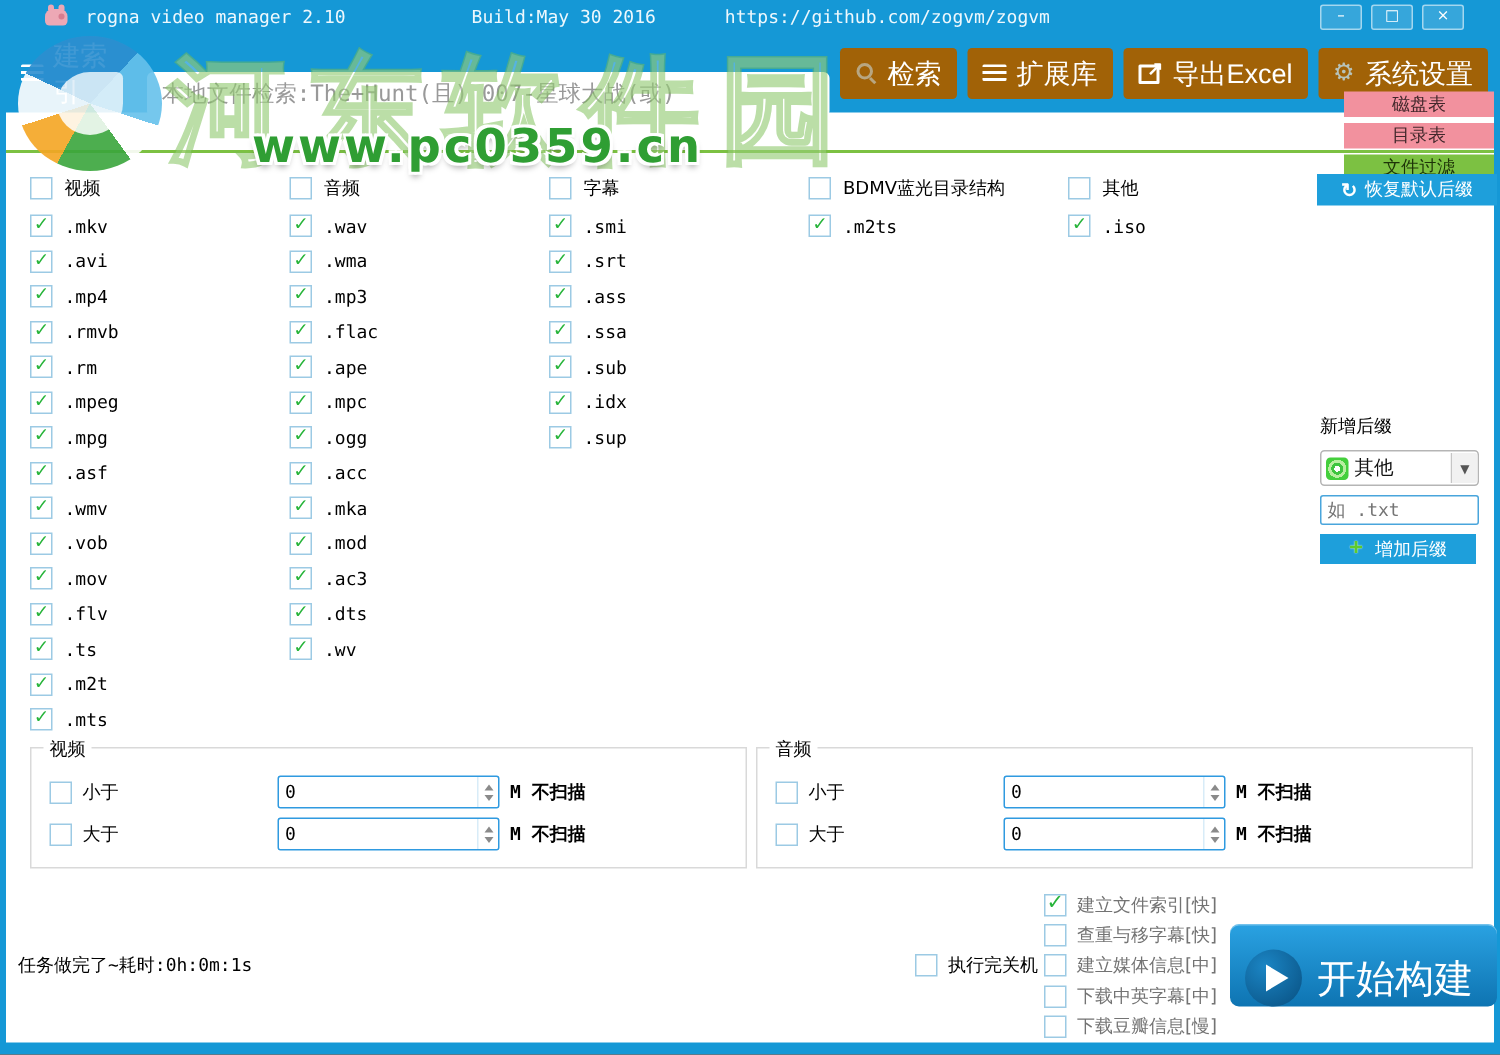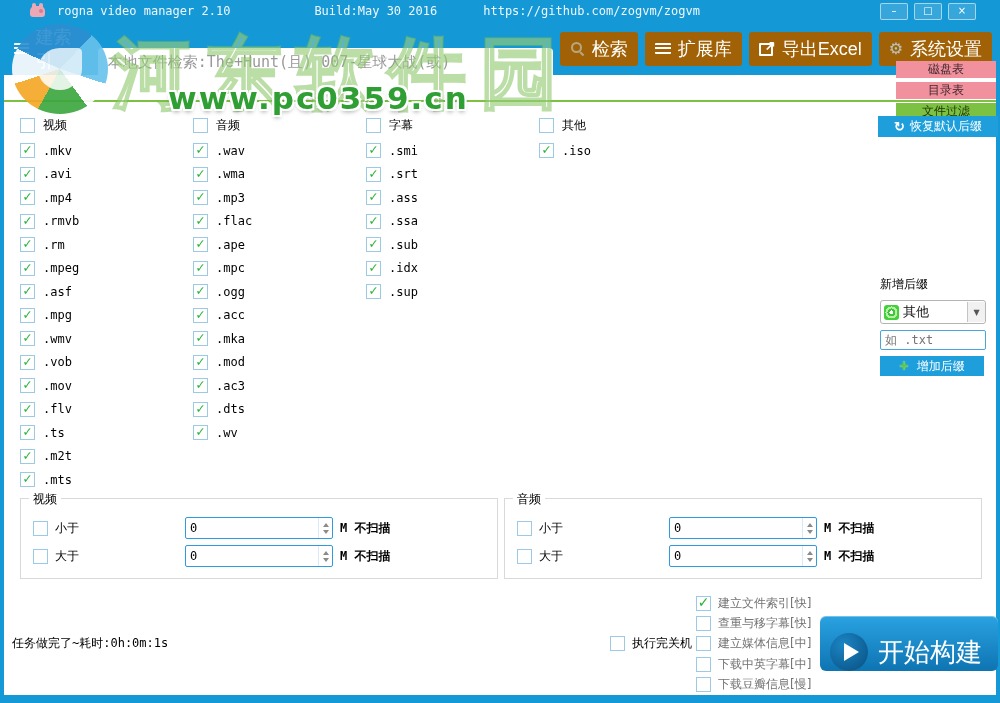--- a/index.html
+++ b/index.html
@@ -189,25 +189,25 @@
           <div class="ext-item">
             <span class="cb checked"></span>
             <span>.rm</span>
           </div>
           <div class="ext-item">
             <span class="cb checked"></span>
             <span>.mpeg</span>
           </div>
           <div class="ext-item">
             <span class="cb checked"></span>
+            <span>.mpg</span>
+          </div>
+          <div class="ext-item">
+            <span class="cb checked"></span>
             <span>.asf</span>
-          </div>
-          <div class="ext-item">
-            <span class="cb checked"></span>
-            <span>.mpg</span>
           </div>
           <div class="ext-item">
             <span class="cb checked"></span>
             <span>.wmv</span>
           </div>
           <div class="ext-item">
             <span class="cb checked"></span>
             <span>.vob</span>
           </div>
           <div class="ext-item">
@@ -314,20 +314,30 @@
             <span class="cb checked"></span>
             <span>.sub</span>
           </div>
           <div class="ext-item">
             <span class="cb checked"></span>
             <span>.idx</span>
           </div>
           <div class="ext-item">
             <span class="cb checked"></span>
             <span>.sup</span>
+          </div>
+        </div>
+        <div class="ext-col">
+          <div class="ext-header">
+            <span class="cb"></span>
+            <span>BDMV蓝光目录结构</span>
+          </div>
+          <div class="ext-item">
+            <span class="cb checked"></span>
+            <span>.m2ts</span>
           </div>
         </div>
         <div class="ext-col">
           <div class="ext-header">
             <span class="cb"></span>
             <span>其他</span>
           </div>
           <div class="ext-item">
             <span class="cb checked"></span>
             <span>.iso</span>

